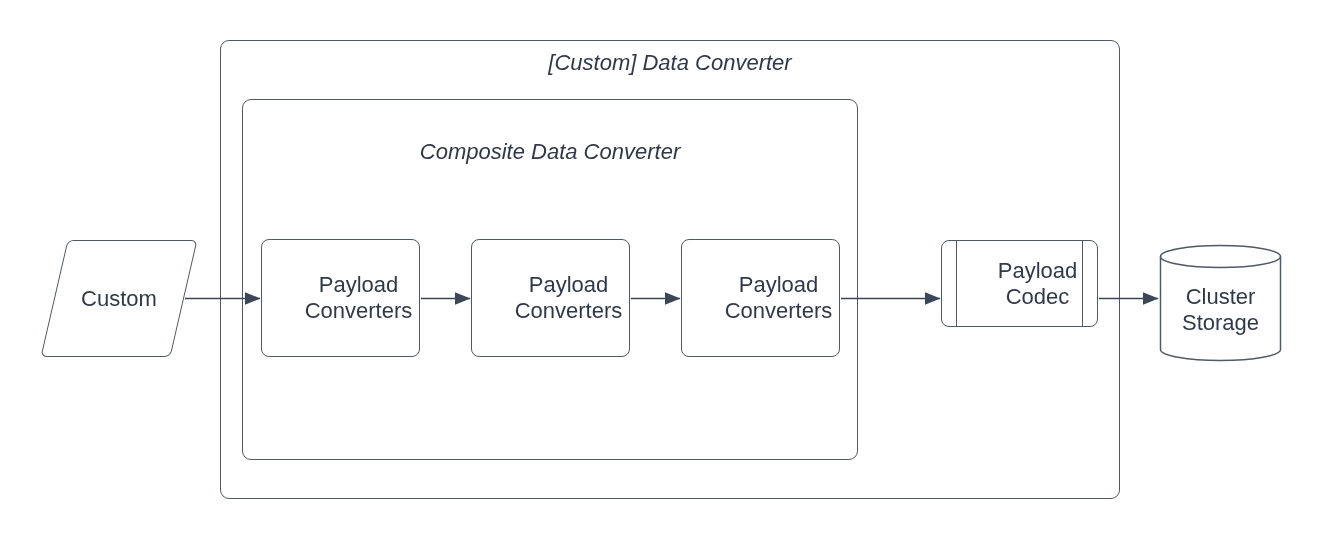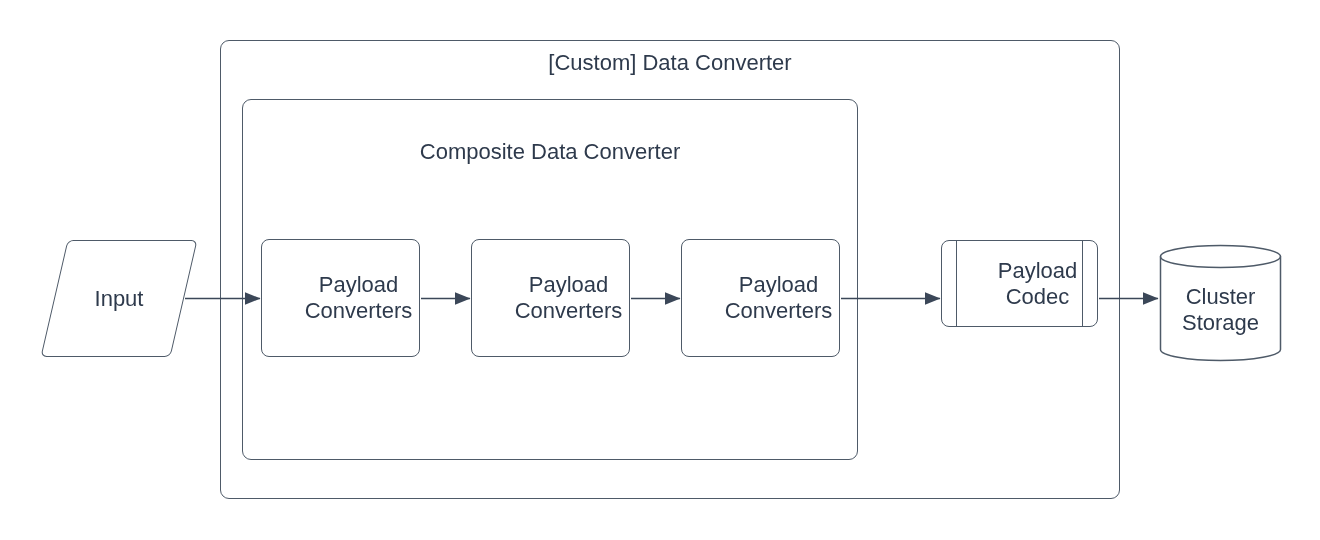--- a/index.html
+++ b/index.html
@@ -16,20 +16,21 @@
     font-family:"Liberation Sans", sans-serif;
     color:var(--text);
     overflow:hidden;
   }
   .container{
     position:absolute;
     border:1.5px solid var(--stroke);
     border-radius:9px;
     background:transparent;
     box-sizing:border-box;
+    font-style:italic;
   }
   .container-title{
     width:100%;
     text-align:center;
     font-size:22px;
     line-height:26px;
     color:var(--text);
   }
   .outer-container{left:220px;top:40px;width:900px;height:459px;}
   .outer-container .container-title{padding-top:9px;}
@@ -94,21 +95,21 @@
   <div class="container outer-container">
     <div class="container-title">[Custom] Data Converter</div>
   </div>
 
   <div class="container inner-container">
     <div class="container-title">Composite Data Converter</div>
   </div>
 
   <div class="node node-input">
     <div class="para-fill"></div>
-    <span class="para-label">Input</span>
+    <span class="para-label">Custom</span>
   </div>
 
   <div class="node rect-node node-converter-1">
     <span class="node-label-narrow">Payload Converters</span>
   </div>
 
   <div class="node rect-node node-converter-2">
     <span class="node-label-narrow">Payload Converters</span>
   </div>
 

